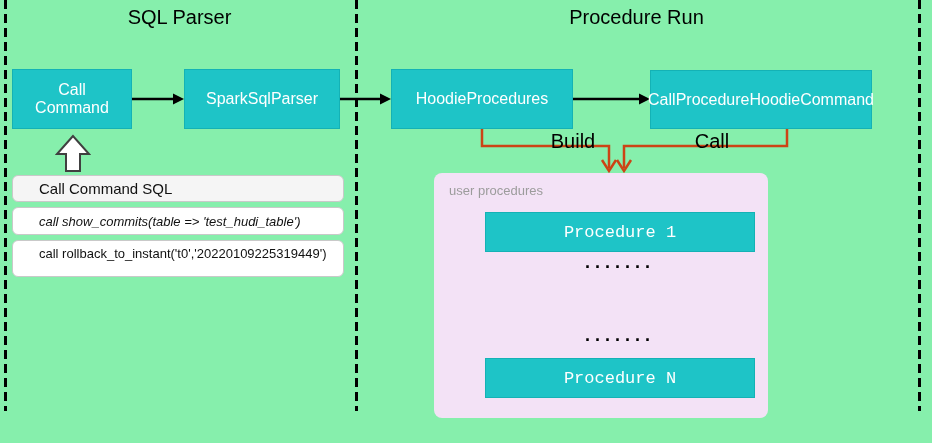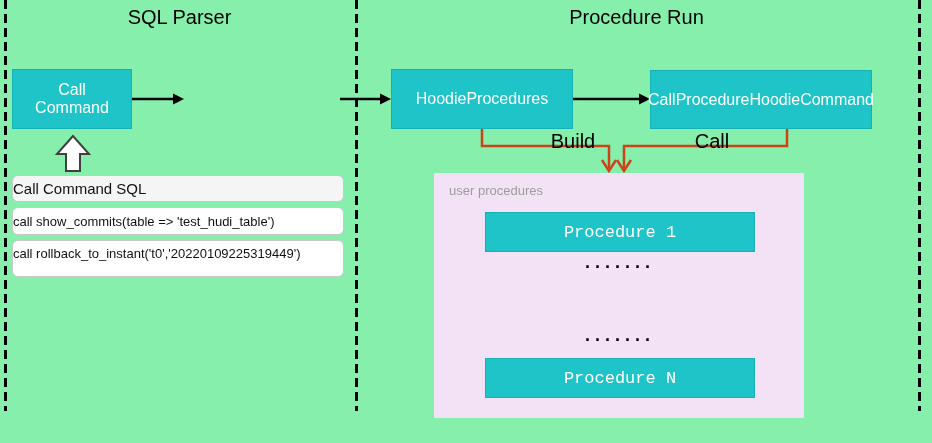--- a/index.html
+++ b/index.html
@@ -35,37 +35,37 @@
     position:absolute;top:130px;width:60px;
     text-align:center;font-size:20px;color:#000;
   }
   
   .sql-panel-part{
     position:absolute;left:12px;width:332px;
     box-sizing:border-box;
     border:1px solid var(--panel-border);
     border-radius:6px;
     background:#fff;
-    padding-left:0;
+    padding-left:26px;
     color:#111;
     overflow:hidden;white-space:nowrap;
   }
   .sql-header{
     top:175px;height:27px;line-height:26px;
     background:var(--panel-header-bg);
     font-size:15px;
   }
   .sql-row{font-size:13px;}
-  .sql-row1{top:207px;height:28px;line-height:27px;}
+  .sql-row1{top:207px;height:28px;line-height:27px;font-style:italic;}
   .sql-row2{top:240px;height:37px;line-height:26px;}
   
   .user-procs{
-    position:absolute;left:434px;top:173px;width:370px;height:245px;
+    position:absolute;left:434px;top:173px;width:334px;height:245px;
     background:var(--pink);
-    border-radius:1px;
+    border-radius:8px;
   }
   .user-procs-label{
     position:absolute;left:15px;top:10px;
     font-size:13px;color:var(--muted);
   }
   .proc-box{
     position:absolute;left:51px;width:270px;height:40px;
     background:var(--teal);
     border:1px solid var(--teal-dark);
     color:var(--box-text);
@@ -122,20 +122,21 @@
     <g>
       <path class="orange-line" d="M787,129 L787,146 L624,146 L624,168"></path>
       <polyline class="orange-line" points="617,160 624,171 631,160"></polyline>
     </g>
 
     <polygon class="block-arrow" points="73,136 57,154 66,154 66,171 80,171 80,154 89,154"></polygon>
   </svg>
 
   <div class="node prewrap" style="left:12px;top:69px;width:120px;height:60px">Call
 Command</div>
+  <div class="node" style="left:184px;top:69px;width:156px;height:60px">SparkSqlParser</div>
 
   <div class="node" style="left:391px;top:69px;width:182px;height:60px">HoodieProcedures</div>
   <div class="node" style="left:650px;top:70px;width:222px;height:59px">CallProcedureHoodieCommand</div>
 
   <div class="edge-label" style="left:543px">Build</div>
   <div class="edge-label" style="left:682px">Call</div>
 
   <div class="sql-panel-part sql-header">Call Command SQL</div>
   <div class="sql-panel-part sql-row sql-row1">call show_commits(table =&gt; 'test_hudi_table')</div>
   <div class="sql-panel-part sql-row sql-row2">call rollback_to_instant('t0','20220109225319449')</div>

